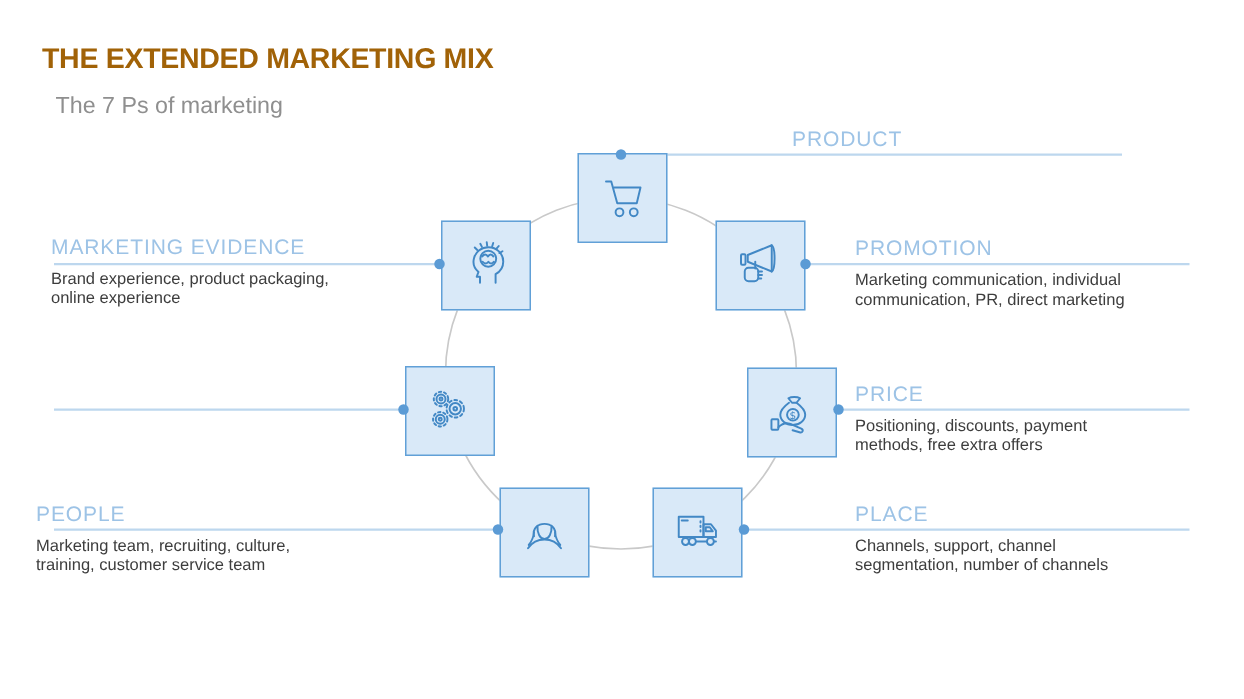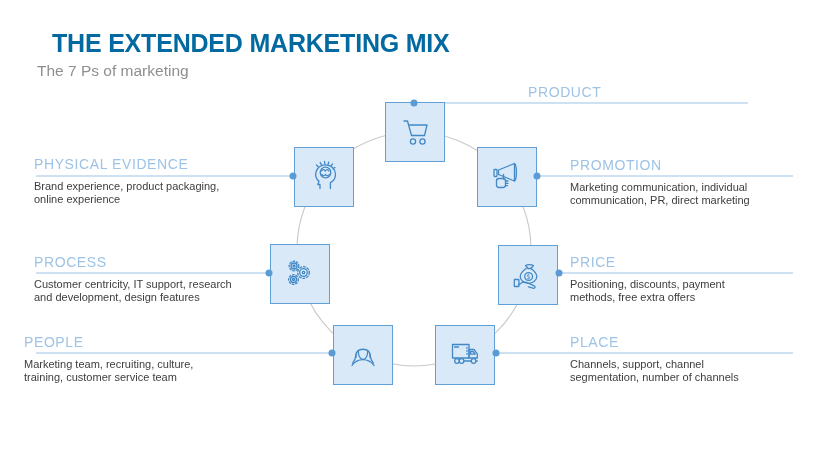--- a/index.html
+++ b/index.html
@@ -1,21 +1,21 @@
 <!DOCTYPE html>
 <html><head>
 <meta charset="utf-8">
 <style>
   * { margin:0; padding:0; box-sizing:border-box; }
   html,body { background:#ffffff; }
   body { font-family:"Liberation Sans", sans-serif; }
   .slide { position:relative; width:829px; height:466px; background:#ffffff; overflow:hidden; }
 
-  .title { position:absolute; left:52px; top:29px; font-size:25px; font-weight:700;
-           letter-spacing:-0.2px; color:#0369a1; white-space:nowrap; }
+  .title { position:absolute; left:28px; top:29px; font-size:19px; font-weight:700;
+           letter-spacing:-0.2px; color:#a16207; white-space:nowrap; }
   .subtitle { position:absolute; left:37px; top:62px; font-size:15.5px; color:#8f8f8f; }
 
   svg.layer { position:absolute; left:0; top:0; width:829px; height:466px; pointer-events:none; }
   .layer-bg   { z-index:1; }
   .layer-dots { z-index:3; }
 
   .icon-box { position:absolute; width:60px; height:60px; background:#d9e9f8;
               border:1.5px solid #61a0d7; z-index:2;
               display:flex; align-items:center; justify-content:center; }
   .box-product  { left:385px; top:102px; }
@@ -172,25 +172,20 @@
     <div class="callout-desc">Channels, support, channel
 segmentation, number of channels</div>
   </div>
 
   <div class="callout co-people">
     <div class="callout-label">PEOPLE</div>
     <div class="callout-desc">Marketing team, recruiting, culture,
 training, customer service team</div>
   </div>
 
-  <div class="callout co-process">
-    <div class="callout-label">PROCESS</div>
-    <div class="callout-desc">Customer centricity, IT support, research
-and development, design features</div>
-  </div>
 
   <div class="callout co-physical">
-    <div class="callout-label">PHYSICAL EVIDENCE</div>
+    <div class="callout-label">MARKETING EVIDENCE</div>
     <div class="callout-desc">Brand experience, product packaging,
 online experience</div>
   </div>
 
 </div>
 
 </body></html>

